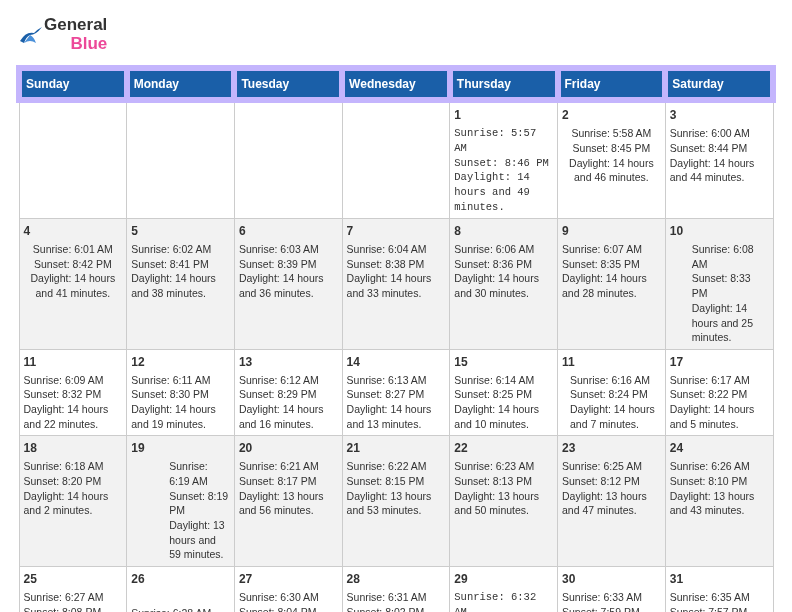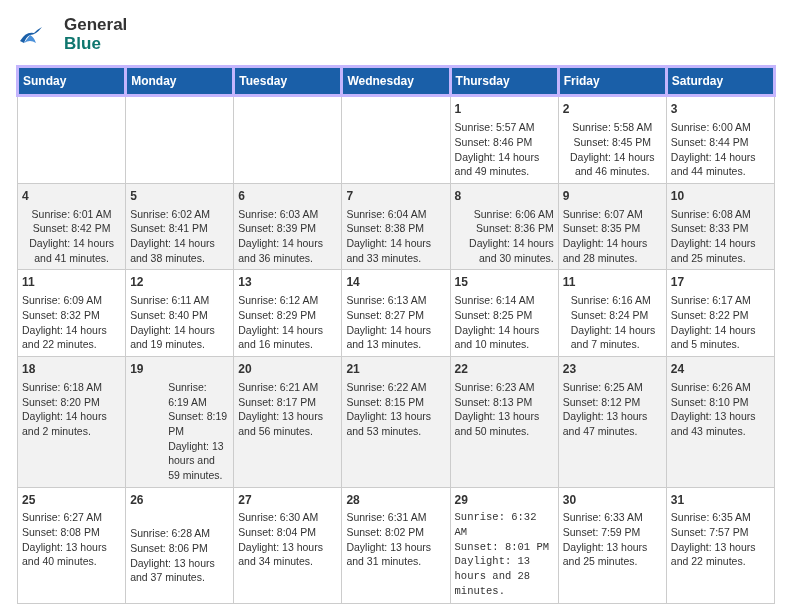--- a/index.html
+++ b/index.html
@@ -12,21 +12,22 @@
     }
     .header {
       display: flex;
       align-items: flex-start;
       justify-content: space-between;
       margin-bottom: 12px;
     }
     .logo {
       display: flex;
       align-items: center;
-      gap: 20px;
+      gap: 0;
+      text-align: right;
     }
     .logo-bird {
       width: 28px;
       height: 24px;
     }
     .title-block {
       text-align: right;
     }
     .title-block h1 {
       font-size: 32px;
@@ -44,21 +45,21 @@
       border-collapse: collapse;
       font-size: 11px;
     }
     thead tr th {
       background: #1a5fa8;
       color: #fff;
       padding: 6px 4px;
       text-align: left;
       font-size: 12px;
       font-weight: bold;
-      border: 3px solid #c4b5fd;
+      border: 6px solid #c4b5fd;
     }
     tbody tr td {
       vertical-align: top;
       padding: 4px;
       border: 1px solid #ccc;
       width: 14.28%;
       min-height: 80px;
       background: #fff;
       color: #333;
       line-height: 1.4;
@@ -84,21 +85,21 @@
 <body>
 
 <div class="header">
   <div class="logo">
     <svg class="logo-bird" viewBox="0 0 28 24" xmlns="http://www.w3.org/2000/svg">
       <path d="M4 18 Q10 8 18 10 Q22 6 26 4 Q20 12 14 12 Q10 14 8 20Z" fill="#1a5fa8"></path>
       <path d="M14 12 Q18 14 20 20 Q14 16 8 20Z" fill="#4a90d9"></path>
     </svg>
     <div style="display:flex;flex-direction:column;line-height:1.1;">
       <span style="font-size:17px;font-weight:bold;color:#333;">General</span>
-      <span style="font-size:17px;font-weight:bold;color:#0f766e;">Blue</span>
+      <span style="font-size:17px;font-weight:bold;color:#ec4899;">Blue</span>
     </div>
   </div>
   <div class="title-block">
     <h1></h1>
     <h2></h2>
   </div>
 </div>
 
 <table>
   <thead>
@@ -113,21 +114,21 @@
       </tr>
   </thead>
   <tbody id="calendar-body">
   <tr>
         <td class="empty-cell"></td>
         <td class="empty-cell"></td>
         <td class="empty-cell"></td>
         <td class="empty-cell"></td>
         <td>
           <span class="day-num">1</span>
-          <div class="day-detail" style="white-space: pre-line;">Sunrise: 5:57 AM
+          <div class="day-detail" style="white-space: pre-line; font-family: Liberation Mono, monospace;">Sunrise: 5:57 AM
 Sunset: 8:46 PM
 Daylight: 14 hours and 49 minutes.</div>
         </td>
         <td>
           <span class="day-num">2</span>
           <div class="day-detail" style="white-space: pre-line; text-align: center;">Sunrise: 5:58 AM
 Sunset: 8:45 PM
 Daylight: 14 hours and 46 minutes.</div>
         </td>
         <td>
@@ -157,48 +158,48 @@
 Daylight: 14 hours and 36 minutes.</div>
         </td>
         <td>
           <span class="day-num">7</span>
           <div class="day-detail" style="white-space: pre-line;">Sunrise: 6:04 AM
 Sunset: 8:38 PM
 Daylight: 14 hours and 33 minutes.</div>
         </td>
         <td>
           <span class="day-num">8</span>
-          <div class="day-detail" style="white-space: pre-line; text-align: right;">Sunrise: 6:06 AM
+          <div class="day-detail" style="white-space: pre-line;">Sunrise: 6:06 AM
 Sunset: 8:36 PM
 Daylight: 14 hours and 30 minutes.</div>
         </td>
         <td>
           <span class="day-num">9</span>
           <div class="day-detail" style="white-space: pre-line;">Sunrise: 6:07 AM
 Sunset: 8:35 PM
 Daylight: 14 hours and 28 minutes.</div>
         </td>
         <td>
           <span class="day-num">10</span>
-          <div class="day-detail" style="white-space: pre-line;">Sunrise: 6:08 AM
+          <div class="day-detail" style="white-space: pre-line; margin-left: 22px;">Sunrise: 6:08 AM
 Sunset: 8:33 PM
 Daylight: 14 hours and 25 minutes.</div>
         </td>
       </tr>
       <tr>
         <td>
           <span class="day-num">11</span>
           <div class="day-detail" style="white-space: pre-line;">Sunrise: 6:09 AM
 Sunset: 8:32 PM
 Daylight: 14 hours and 22 minutes.</div>
         </td>
         <td>
           <span class="day-num">12</span>
           <div class="day-detail" style="white-space: pre-line;">Sunrise: 6:11 AM
-Sunset: 8:40 PM
+Sunset: 8:30 PM
 Daylight: 14 hours and 19 minutes.</div>
         </td>
         <td>
           <span class="day-num">13</span>
           <div class="day-detail" style="white-space: pre-line;">Sunrise: 6:12 AM
 Sunset: 8:29 PM
 Daylight: 14 hours and 16 minutes.</div>
         </td>
         <td>
           <span class="day-num">14</span>

